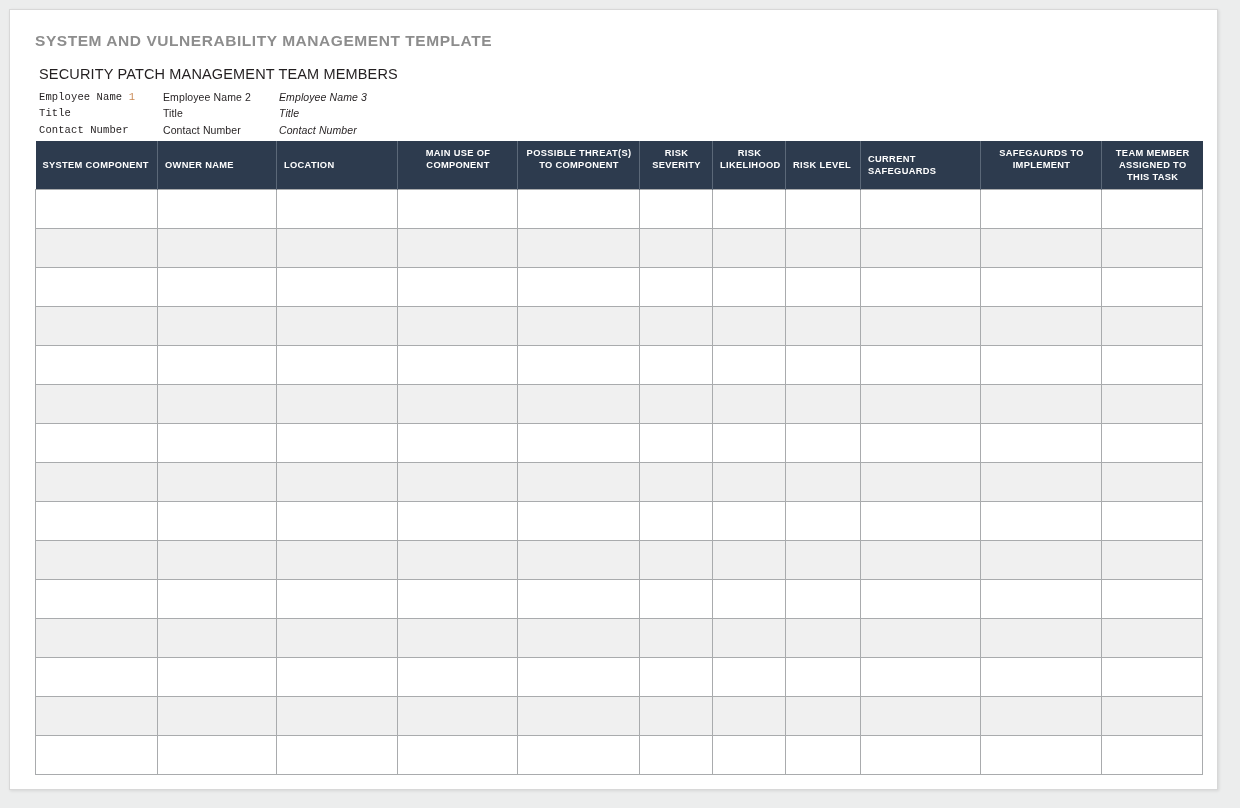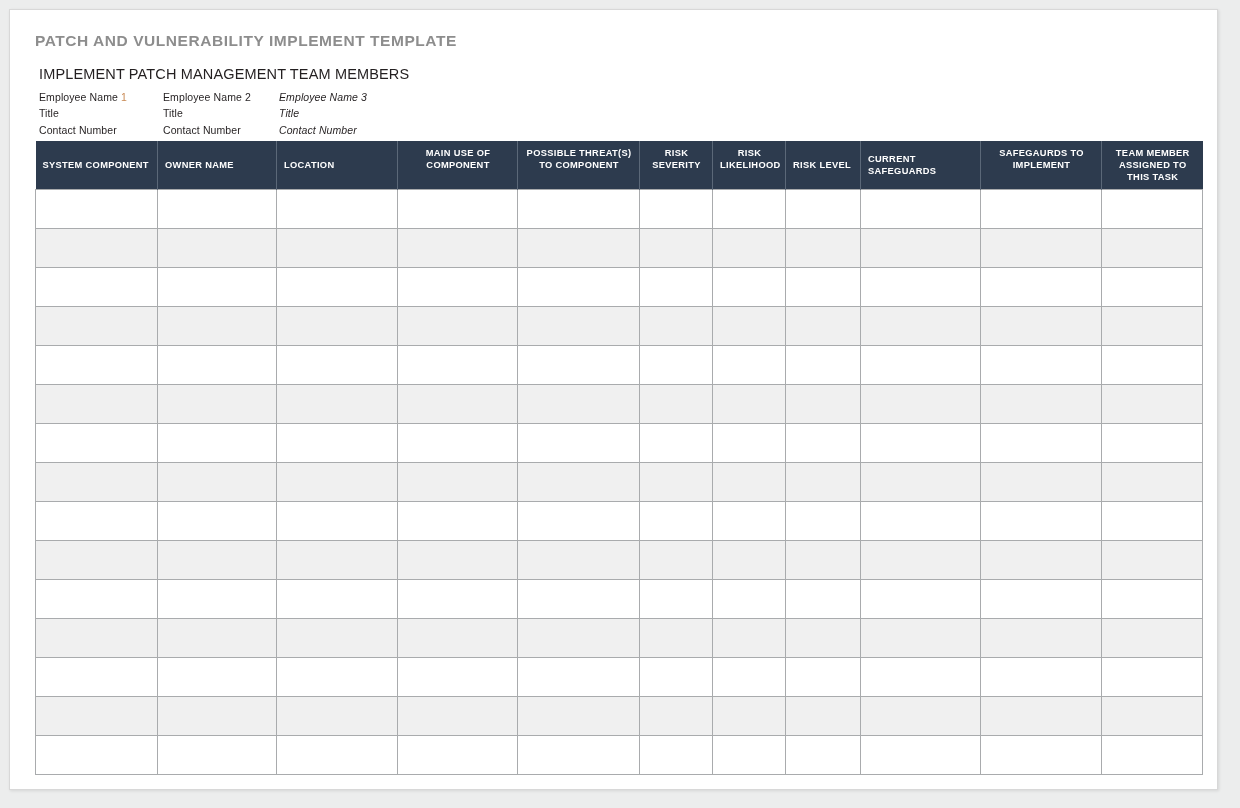--- a/index.html
+++ b/index.html
@@ -61,21 +61,21 @@
   }
   .team-col {
     position: absolute;
     top: 0;
     font-size: 10.5px;
     line-height: 16.4px;
     color: #231f20;
     letter-spacing: 0.1px;
     white-space: nowrap;
   }
-  .team-col.c1 { left: 0px; }
+  .team-col.c1 { left: 0px; font-family: Liberation Mono, monospace; }
   .team-col.c2 { left: 124px; }
   .team-col.c3 { left: 240px; font-style: italic; }
   .team-line { display: block; }
   .accent-num { color: #c98a55; }
 
   
   .grid-wrap {
     position: absolute;
     left: 25px;
     top: 131px;
@@ -111,23 +111,23 @@
     padding: 0;
   }
   table.grid tr.alt td { background: #f0f0f0; }
   table.grid tr:first-child td { border-top: 1px solid #a9abad; }
 </style>
 </head>
 <body>
 
 <div class="page">
 
-  <div class="doc-title">PATCH AND VULNERABILITY IMPLEMENT TEMPLATE</div>
-
-  <div class="section-title">IMPLEMENT PATCH MANAGEMENT TEAM MEMBERS</div>
+  <div class="doc-title">SYSTEM AND VULNERABILITY MANAGEMENT TEMPLATE</div>
+
+  <div class="section-title">SECURITY PATCH MANAGEMENT TEAM MEMBERS</div>
 
   <div class="team-block">
     <div class="team-col c1">
       <span class="team-line"><span>Employee Name</span>
         <span class="accent-num">1</span></span>
       <span class="team-line">Title</span>
       <span class="team-line">Contact Number</span>
     </div>
     <div class="team-col c2">
       <span class="team-line"><span>Employee Name</span>

